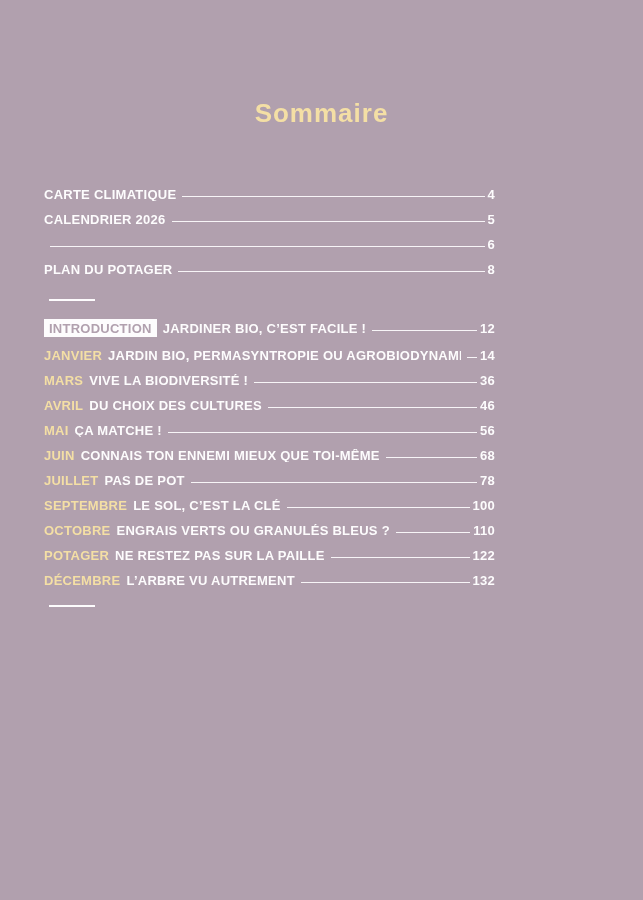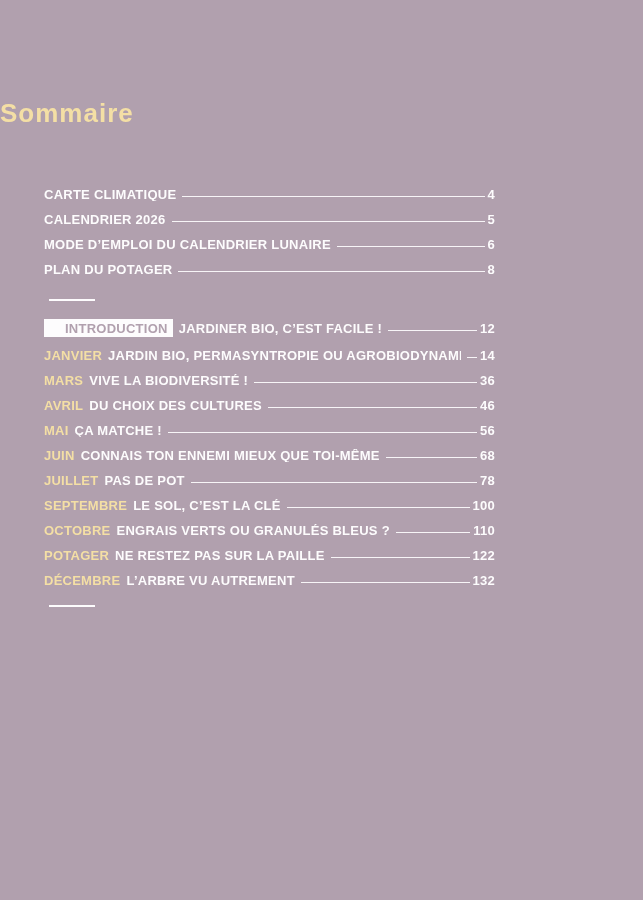--- a/index.html
+++ b/index.html
@@ -15,21 +15,21 @@
     overflow:hidden;
   }
   .page{
     position:relative;
     width:643px;height:900px;
     box-sizing:border-box;
     padding-top:98px;
     background:var(--background);
   }
   .title{
-    text-align:left;
+    text-align:center;
     color:var(--cream);
     font-size:26px;
     line-height:30px;
     font-weight:bold;
     letter-spacing:1px;
   }
   .toc{
     margin-left:44px;
     width:451px;
   }
@@ -48,21 +48,21 @@
     white-space:nowrap;
   }
   .label{
     color:var(--cream);
     margin-right:6px;
     flex:0 0 auto;
   }
   .label.chip{
     background:var(--white);
     color:var(--background);
-    padding:3px 5px 2px 21px;
+    padding:3px 5px 2px 5px;
   }
   .entry-title{
     color:var(--white);
     flex:0 1 auto;
     overflow:hidden;
   }
   .leader{
     flex:1 1 auto;
     min-width:10px;
     border-bottom:1px solid rgba(253,252,253,0.92);
@@ -102,21 +102,20 @@
 
   <div class="row">
 
     <span class="entry-title">CALENDRIER 2026</span>
     <span class="leader"></span>
     <span class="pagenum">5</span>
   </div>
 
   <div class="row">
 
-    <span class="entry-title">MODE D’EMPLOI DU CALENDRIER LUNAIRE</span>
     <span class="leader"></span>
     <span class="pagenum">6</span>
   </div>
 
   <div class="row">
 
     <span class="entry-title">PLAN DU POTAGER</span>
     <span class="leader"></span>
     <span class="pagenum">8</span>
   </div>

